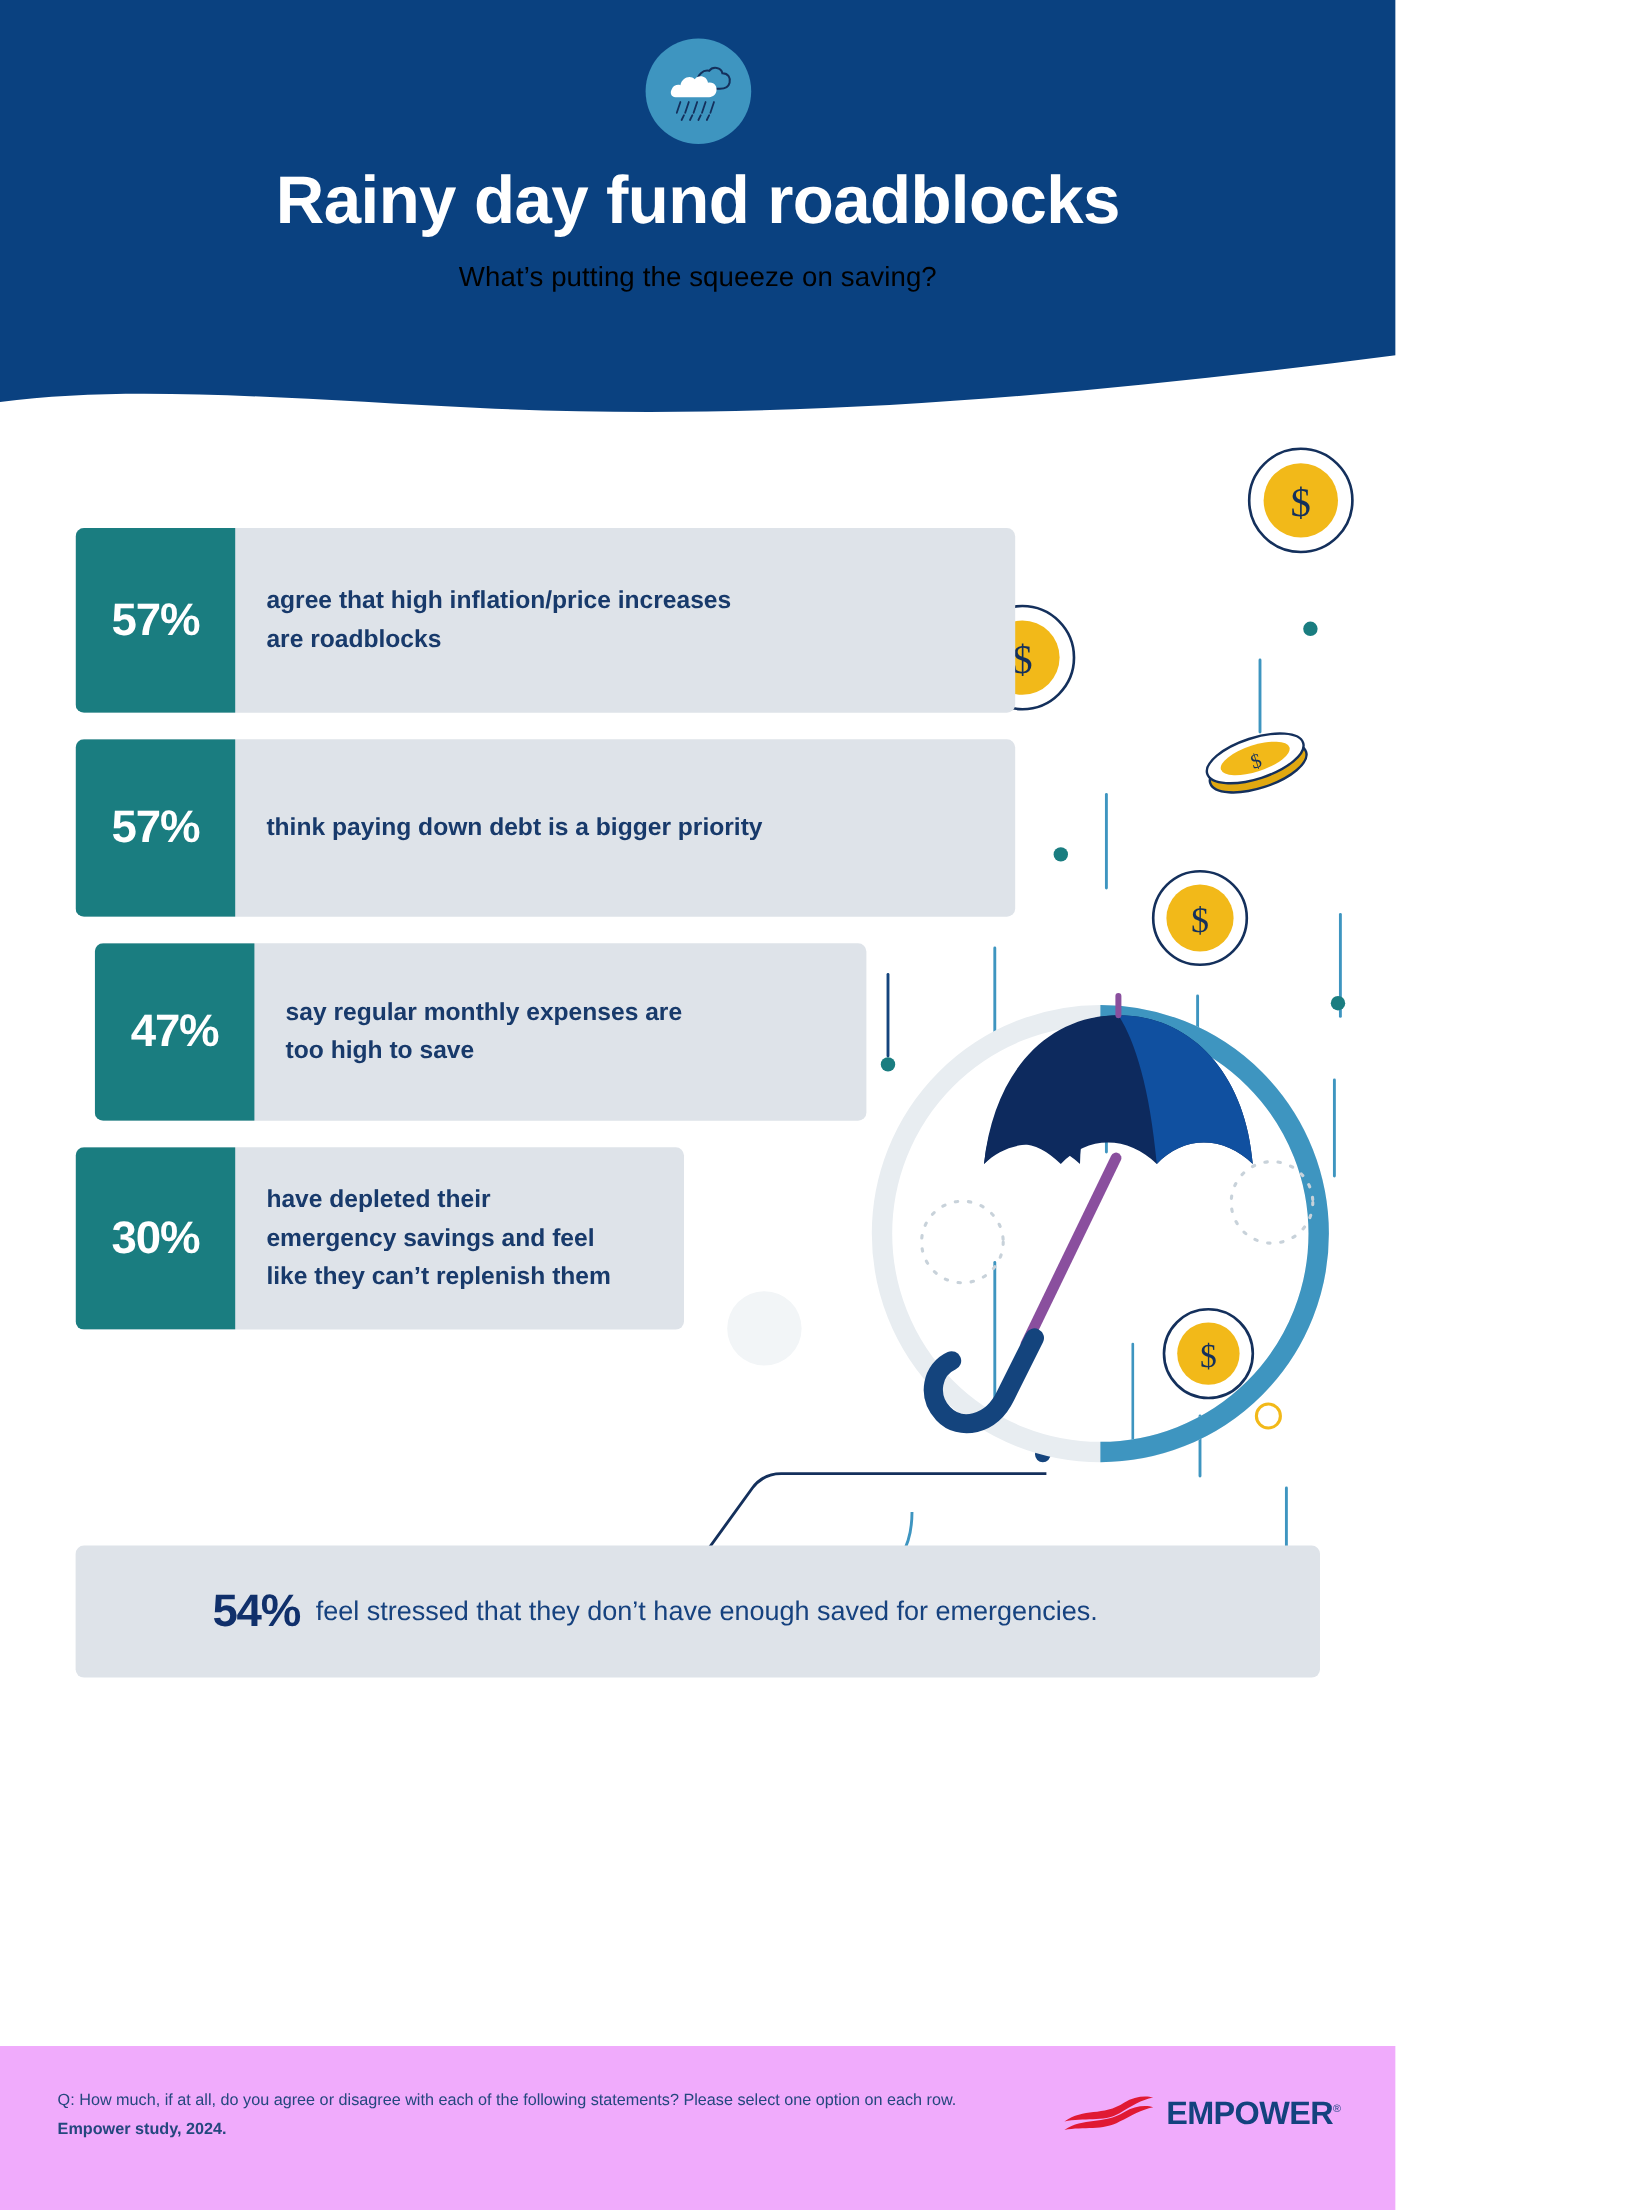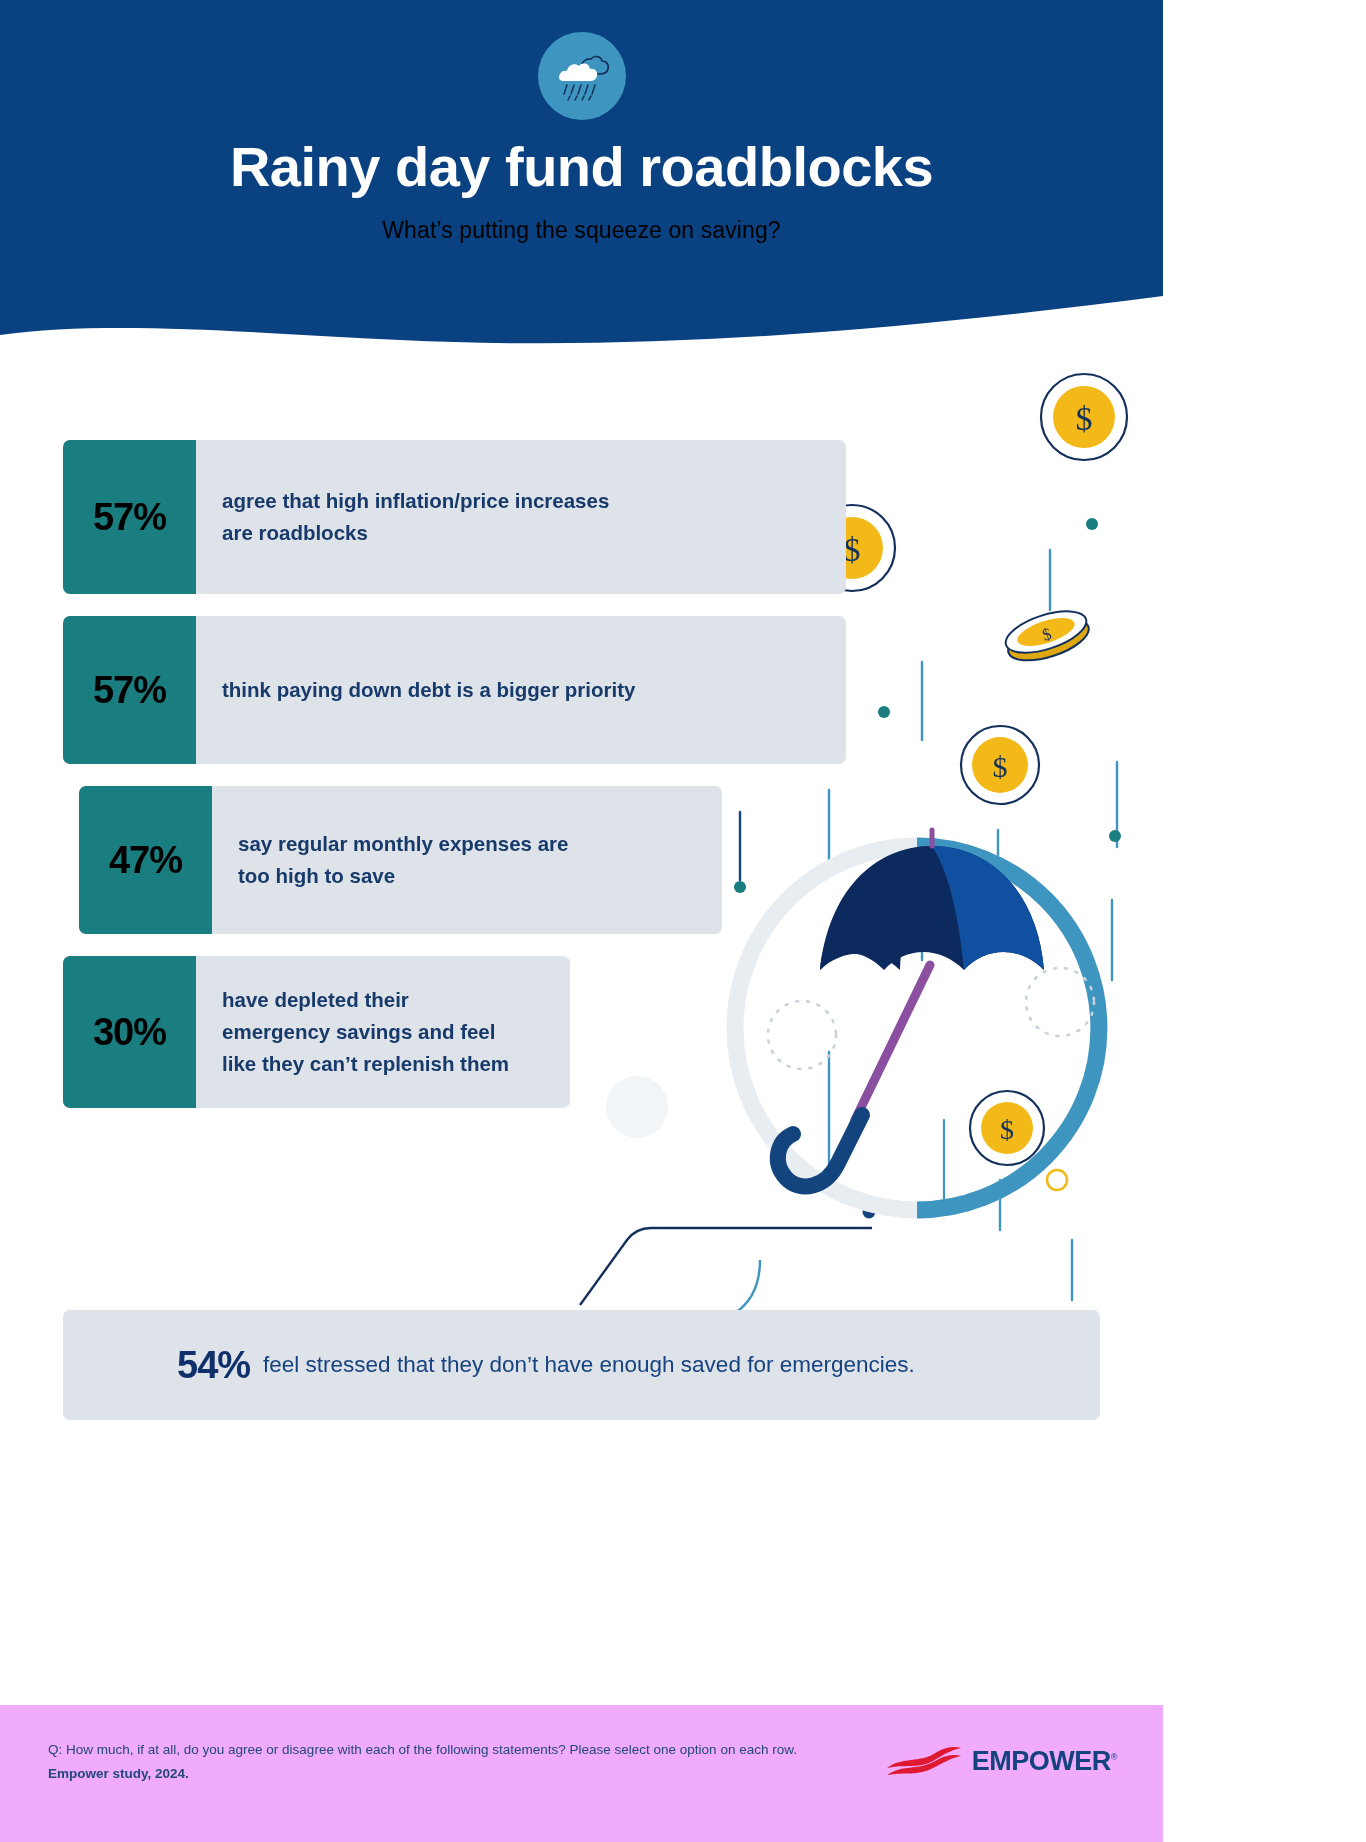--- a/index.html
+++ b/index.html
@@ -87,21 +87,21 @@
     margin-bottom: 22px;
     border-radius: 7px;
     background: #dee3e9;
     overflow: hidden;
     box-shadow: 0 0 0 0 rgba(0,0,0,0);
   }
   .stat-pct {
     flex: 0 0 auto;
     width: 133px;
     background: #1a7d80;
-    color: #000000;
+    color: #ffffff;
     font-size: 38px;
     font-weight: 700;
     display: flex;
     align-items: center;
     justify-content: center;
     letter-spacing: -1px;
   }
   .stat-text {
     flex: 1 1 auto;
     display: flex;
@@ -117,21 +117,20 @@
   .banner {
     position: absolute;
     left: 63px; top: 928px;
     width: 1037px;
     height: 110px;
     background: #dee3e9;
     border-radius: 7px;
     display: flex;
     align-items: center;
     z-index: 3;
-    margin-top: 22px;
   }
   .banner-pct {
     color: #10306b;
     font-size: 38px;
     font-weight: 700;
     padding-left: 114px;
     letter-spacing: -1px;
   }
   .banner-text {
     color: #16427f;

